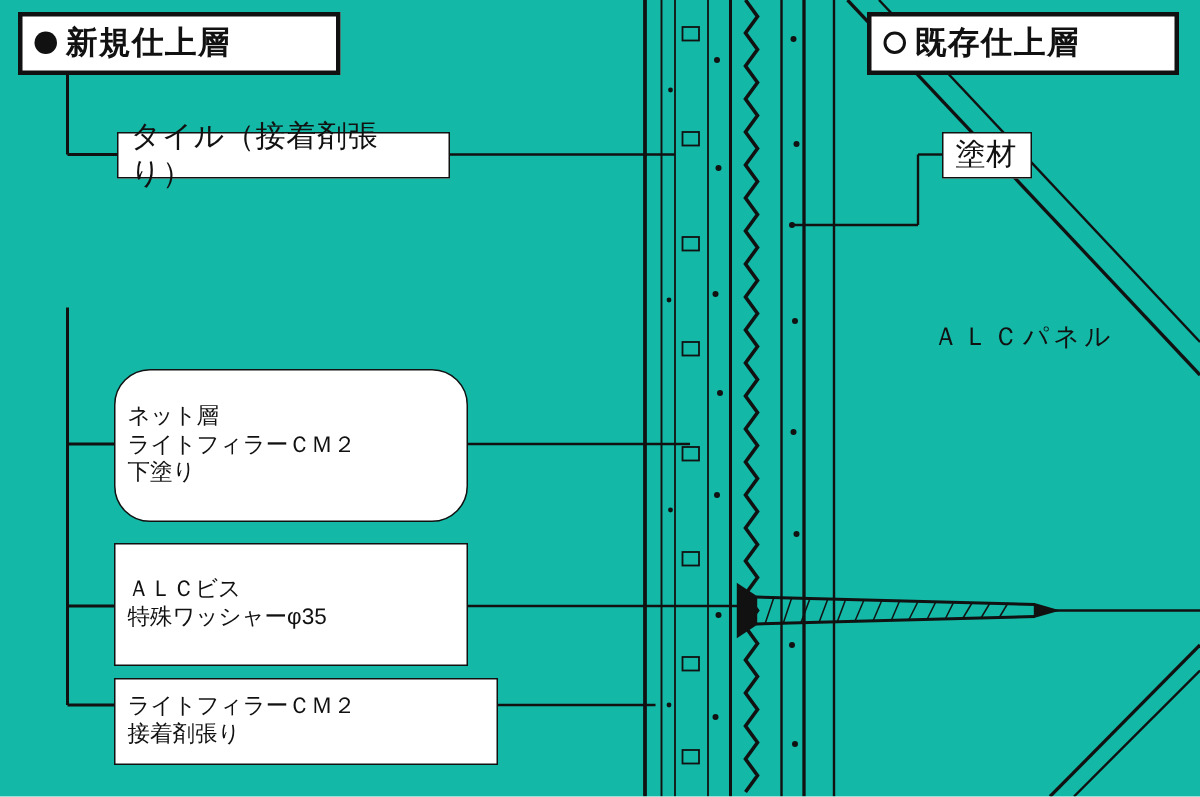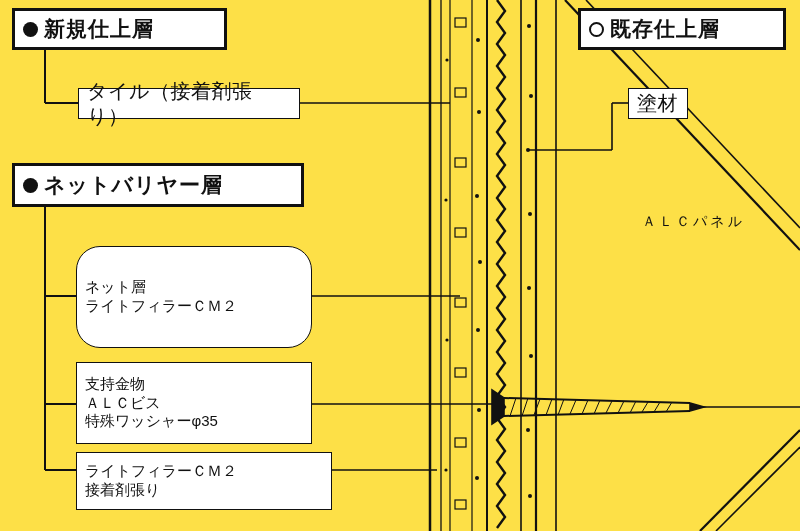--- a/index.html
+++ b/index.html
@@ -7,21 +7,21 @@
     padding: 0;
     background: #ffffff;
   }
   body {
     font-family: "Liberation Sans", sans-serif;
   }
   #stage {
     position: relative;
     width: 800px;
     height: 531px;
-    background: #fde047;
+    background: #14b8a6;
     overflow: hidden;
   }
   .box {
     position: absolute;
     box-sizing: border-box;
     border: 2px solid #111;
     background: #fff;
     color: #111;
     display: flex;
     flex-direction: column;
@@ -43,23 +43,22 @@
   .t-title {
     font-size: 21px;
     font-weight: bold;
     letter-spacing: 1px;
   }
   .t-mid {
     font-size: 20px;
     letter-spacing: 0.5px;
   }
   .t-alc {
-    font-size: 14px;
+    font-size: 17px;
     letter-spacing: 3px;
-    margin-left: 20px;
   }
   .bullet {
     display: inline-block;
     width: 15px;
     height: 15px;
     border-radius: 50%;
     background: #111;
     margin-right: 6px;
     vertical-align: -1px;
   }
@@ -200,33 +199,28 @@
   <div class="box heavy" style="left:12px; top:8px; width:215px; height:42px;">
     <div class="t-title">
       <span class="bullet"></span><span>新規仕上層</span>
     </div>
   </div>
 
   <div class="box thin" style="left:78px; top:88px; width:222px; height:31px;">
     <div class="t-mid">タイル（接着剤張り）</div>
   </div>
 
-  <div class="box heavy" style="left:12px; top:163px; width:292px; height:44px;">
-    <div class="t-title">
-      <span class="bullet"></span><span>ネットバリヤー層</span>
-    </div>
-  </div>
 
   <div class="box thin" style="left:76px; top:246px; width:236px; height:102px;border-radius:24px;">
     <div class="boxline">ネット層</div>
     <div class="boxline">ライトフィラーＣＭ２</div>
+    <div class="boxline">下塗り</div>
   </div>
 
   <div class="box thin" style="left:76px; top:362px; width:236px; height:82px;">
-    <div class="boxline">支持金物</div>
     <div class="boxline">ＡＬＣビス</div>
     <div class="boxline">特殊ワッシャーφ35</div>
   </div>
 
   <div class="box thin" style="left:76px; top:452px; width:256px; height:58px;">
     <div class="boxline">ライトフィラーＣＭ２</div>
     <div class="boxline">接着剤張り</div>
   </div>
 
   <div class="box thin" style="left:628px; top:88px; width:60px; height:31px;">

